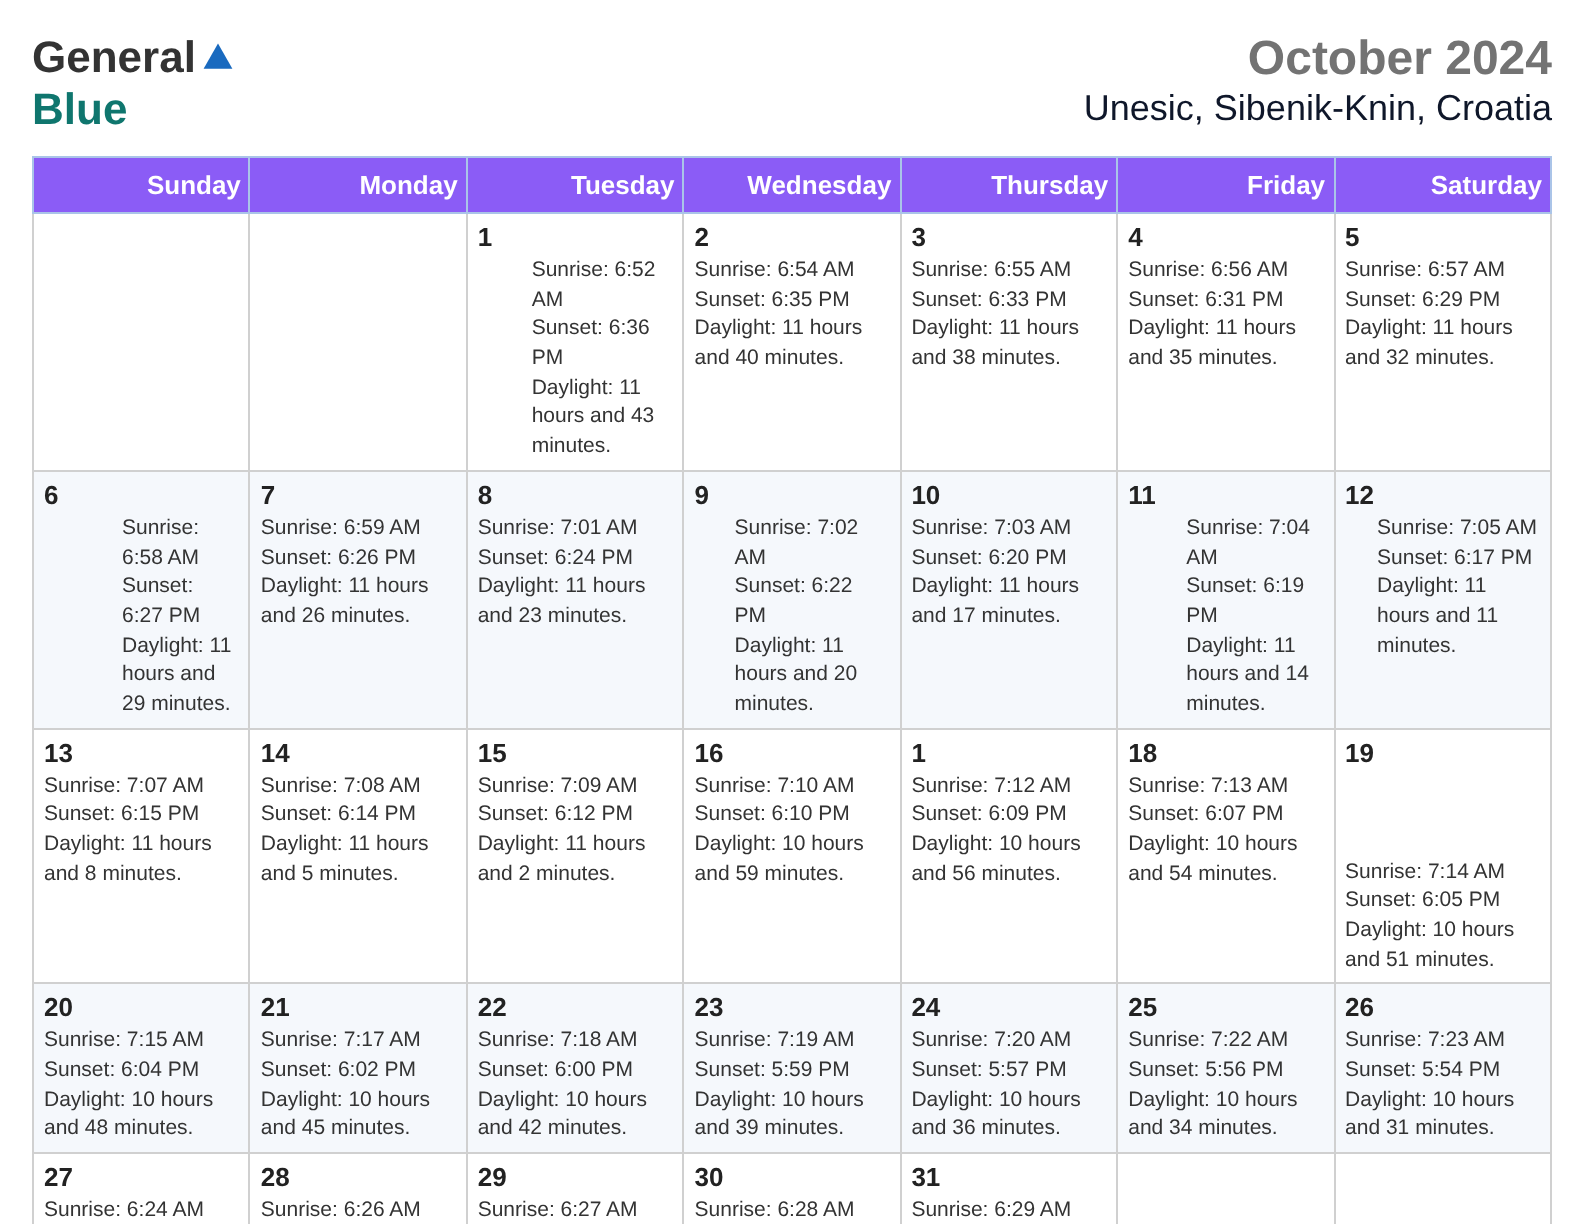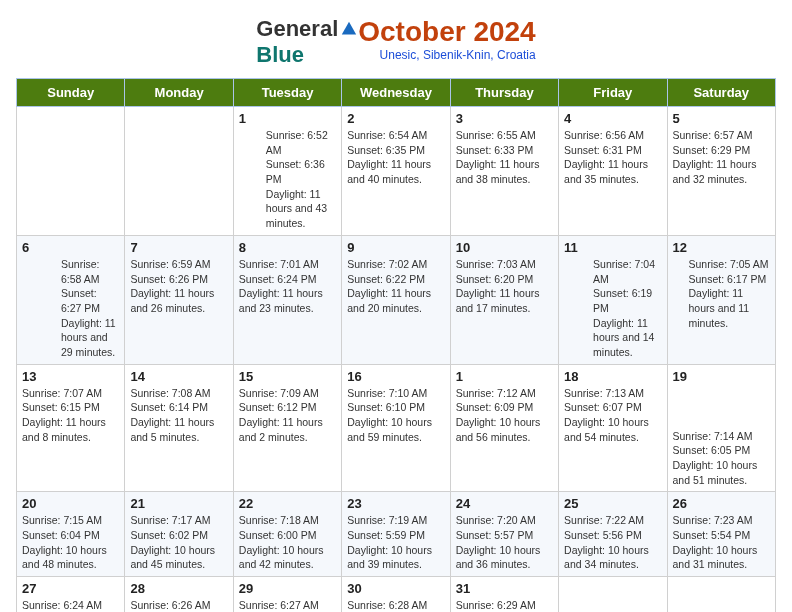--- a/index.html
+++ b/index.html
@@ -5,21 +5,21 @@
     * { box-sizing: border-box; margin: 0; padding: 0; }
     body {
       font-family: Arial, sans-serif;
       background: #fff;
       width: 792px;
       min-height: 612px;
       padding: 16px;
     }
     .header {
       display: flex;
-      justify-content: center;
+      justify-content: space-between;
       align-items: flex-start;
       margin-bottom: 10px;
     }
     .logo {
       display: flex;
       flex-direction: column;
       align-items: flex-start;
     }
     .logo-text {
       display: flex;
@@ -37,39 +37,39 @@
     }
     .logo-icon {
       width: 18px;
       height: 18px;
       margin-left: 2px;
     }
     .title-section {
       text-align: right;
     }
     .month-title {
-      font-size: 28px;
-      font-weight: bold;
-      color: #c2410c;
+      font-size: 24px;
+      font-weight: bold;
+      color: #737373;
     }
     .subtitle {
-      font-size: 12px;
-      color: #1d4ed8;
+      font-size: 18px;
+      color: #0f172a;
     }
     .calendar {
       width: 100%;
       border-collapse: collapse;
     }
     .calendar th {
-      background: #4d7c0f;
+      background: #8b5cf6;
       color: #fff;
       font-size: 13px;
       font-weight: bold;
       padding: 6px 4px;
-      text-align: center;
+      text-align: right;
       border: 1px solid #aac4e8;
     }
     .calendar td {
       border: 1px solid #d0d0d0;
       vertical-align: top;
       padding: 4px 5px;
       font-size: 11px;
       color: #333;
       width: 108px;
       min-height: 80px;
@@ -174,21 +174,21 @@
 Daylight: 11 hours and 26 minutes.</div>
         </td>
         <td>
           <span class="day-num">8</span>
           <div class="cell-content" style="white-space: pre-line;">Sunrise: 7:01 AM
 Sunset: 6:24 PM
 Daylight: 11 hours and 23 minutes.</div>
         </td>
         <td>
           <span class="day-num">9</span>
-          <div class="cell-content" style="white-space: pre-line;">Sunrise: 7:02 AM
+          <div class="cell-content" style="white-space: pre-line; margin-left: 20px;">Sunrise: 7:02 AM
 Sunset: 6:22 PM
 Daylight: 11 hours and 20 minutes.</div>
         </td>
         <td>
           <span class="day-num">10</span>
           <div class="cell-content" style="white-space: pre-line;">Sunrise: 7:03 AM
 Sunset: 6:20 PM
 Daylight: 11 hours and 17 minutes.</div>
         </td>
         <td>

